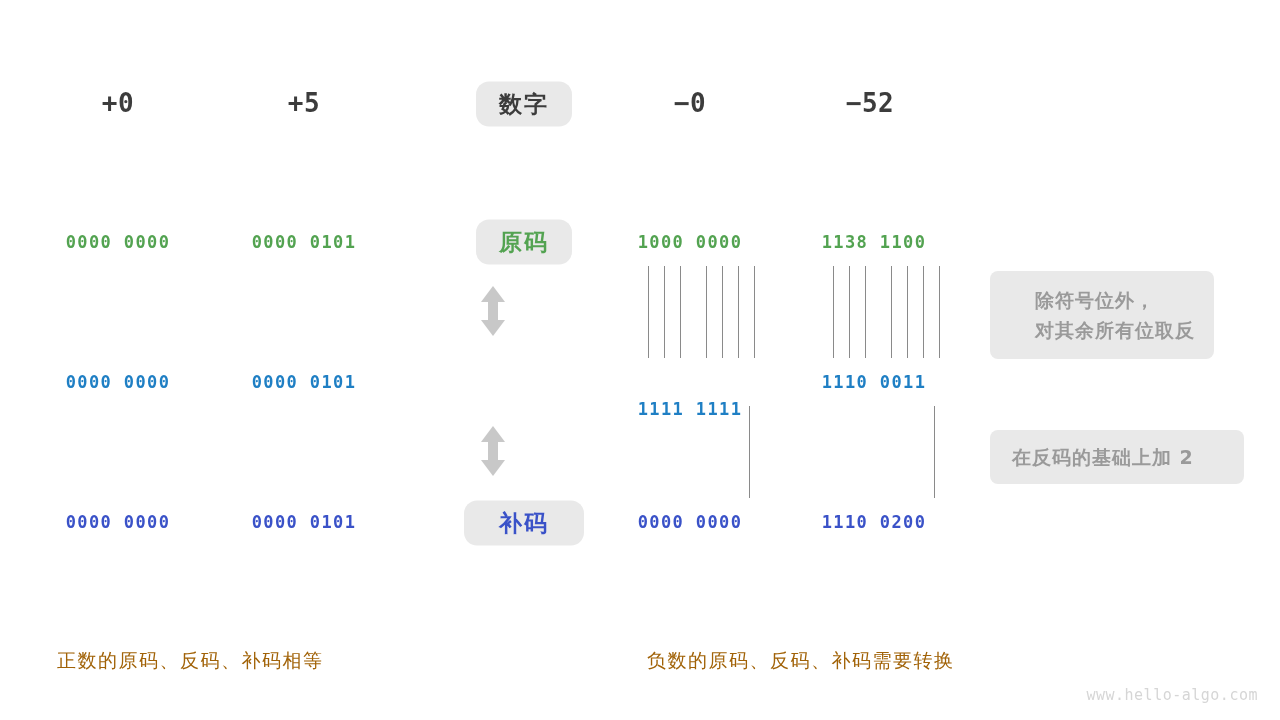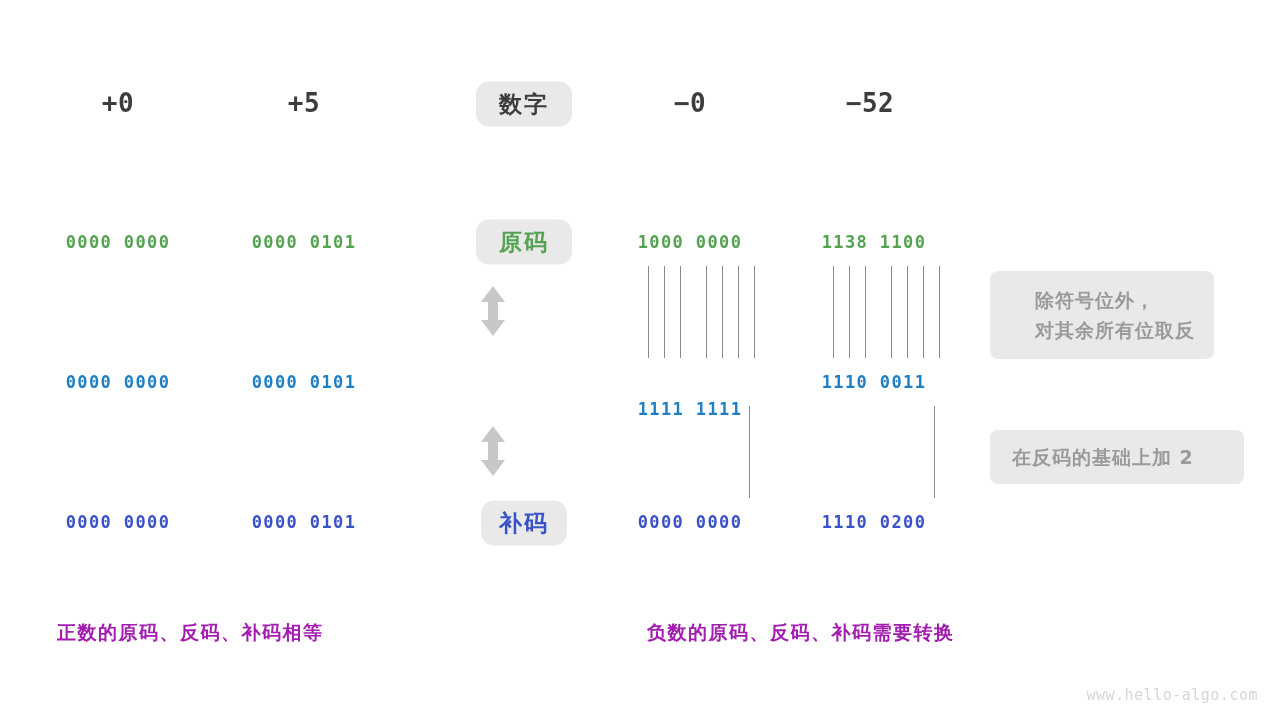--- a/index.html
+++ b/index.html
@@ -95,26 +95,27 @@
     line-height: 30px;
     letter-spacing: 1px;
     padding: 14px 22px;
     box-sizing: border-box;
   }
   .note .line { display: block; white-space: nowrap; }
 
   
   .caption {
     position: absolute;
-    color: #a21caf;
+    color: #a16207;
     font-family: "DejaVu Sans", sans-serif;
     font-size: 19px;
-    font-weight: bold;
+    font-weight: normal;
     letter-spacing: 1.5px;
     white-space: nowrap;
+    margin-top: 28px;
   }
 
   
   .watermark {
     position: absolute;
     right: 22px;
     bottom: 16px;
     color: #d6d6d6;
     font-family: "DejaVu Sans Mono", monospace;
     font-size: 15px;
@@ -154,21 +155,21 @@
 
 
   <div class="cell bits blue" style="left:690px; top:400px;margin-top:9px;">1111 1111</div>
 
   <div class="cell bits blue" style="left:874px; top:382px;">1110 0011</div>
 
   <div class="cell bits indigo" style="left:118px; top:522px;">0000 0000</div>
 
   <div class="cell bits indigo" style="left:304px; top:522px;">0000 0101</div>
 
-  <div class="pill indigo" style="left:492px; top:523px; width:86px; height:45px;">补码</div>
+  <div class="pill indigo" style="left:492px; top:523px; width:120px; height:45px;">补码</div>
 
   <div class="cell bits indigo" style="left:690px; top:522px;">0000 0000</div>
 
   <div class="cell bits indigo" style="left:874px; top:522px;">1110 0200</div>
 
   <div class="dbl-arrow" style="left:493px; top:313px;">
     <svg width="30" height="52" viewBox="0 0 30 52">
       <path d="M15 1 L27 17 L20 17 L20 35 L27 35 L15 51 L3 35 L10 35 L10 17 L3 17 Z" fill="#c8c8c8"></path>
     </svg>
   </div>

